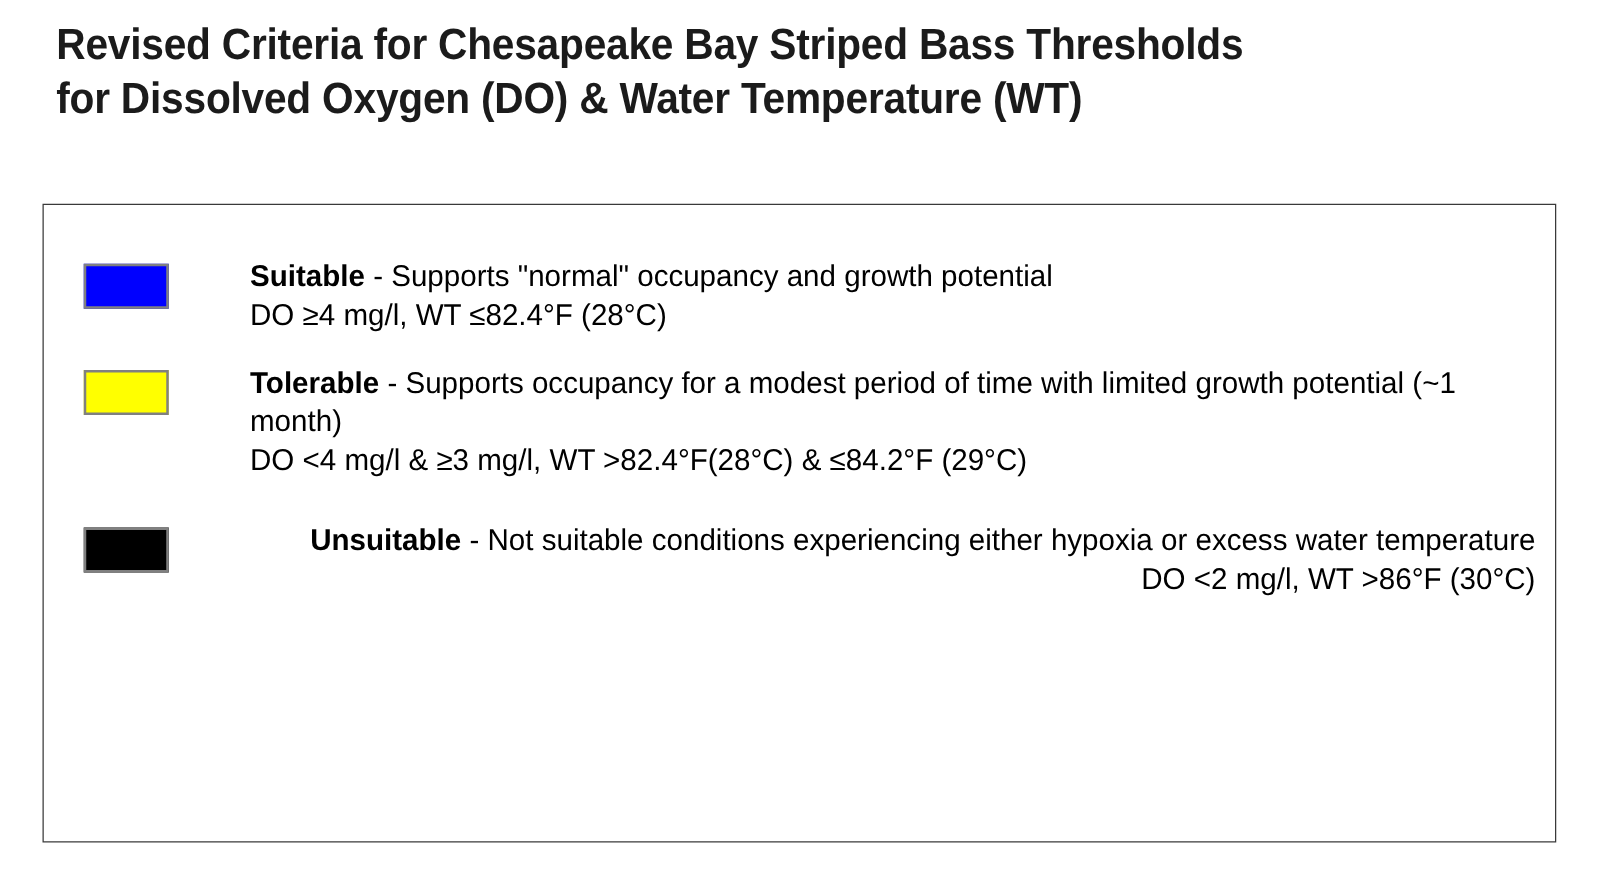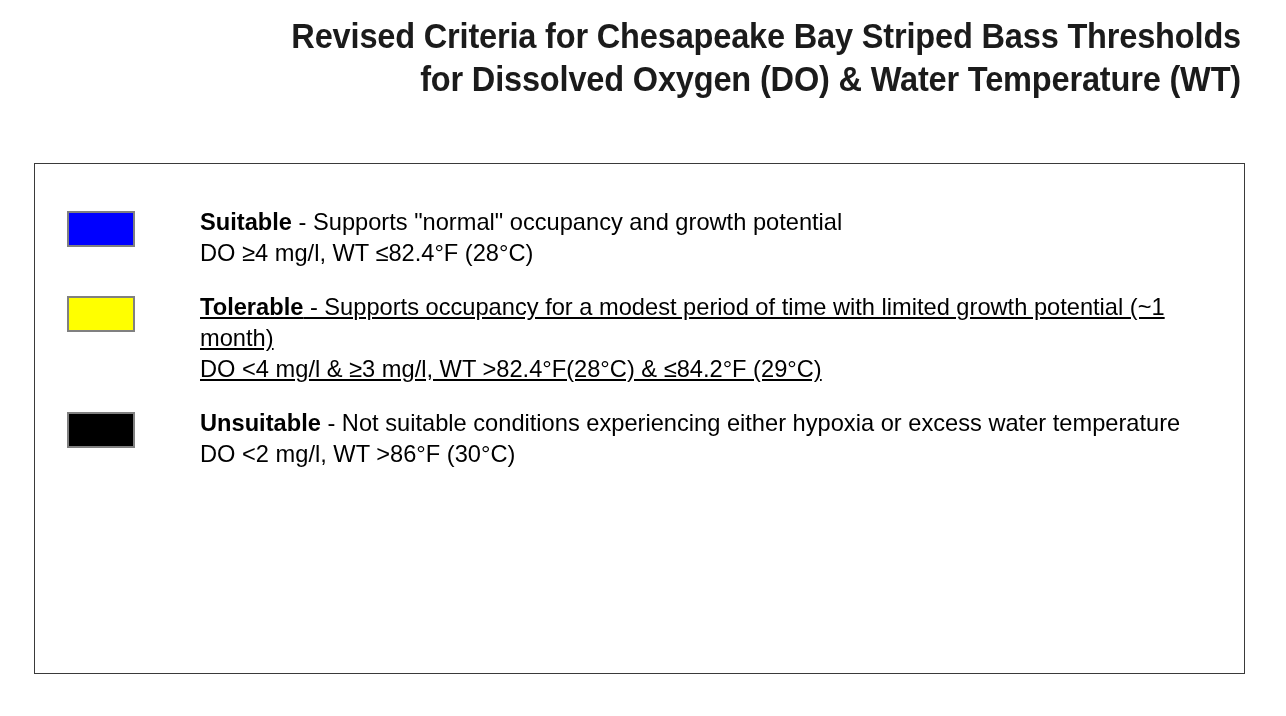--- a/index.html
+++ b/index.html
@@ -15,21 +15,21 @@
     font-family: "Liberation Sans", sans-serif;
     color: #000000;
   }
 
   
   .title-block {
     position: absolute;
     left: 0;
     top: 14px;
     width: 1286px;
-    text-align: right;
+    text-align: left;
   }
   .title-line {
     display: block;
     font-family: "Liberation Sans", sans-serif;
     font-weight: bold;
     font-size: 35px;
     line-height: 43px;
     letter-spacing: -0.2px;
     color: #1b1b1b;
     transform: scaleX(0.93);
@@ -57,23 +57,23 @@
     margin: 0;
     padding: 0;
   }
 
   .legend-entry {
     position: relative;
     display: block;
     min-height: 0;
   }
   .legend-entry.e0 { margin-top: 0px; }
-  .legend-entry.e1 { margin-top: 23px; text-decoration: underline; }
+  .legend-entry.e1 { margin-top: 23px; }
   .legend-entry.e2 { margin-top: 22px; }
-  .legend-entry.e3 { margin-top: 23px; }
+  .legend-entry.e3 { margin-top: 33px; text-align: right; }
 
   .swatch {
     position: absolute;
     left: 0;
     top: 5px;
     width: 68px;
     height: 36px;
     box-sizing: border-box;
     border: 2px solid #808080;
   }

